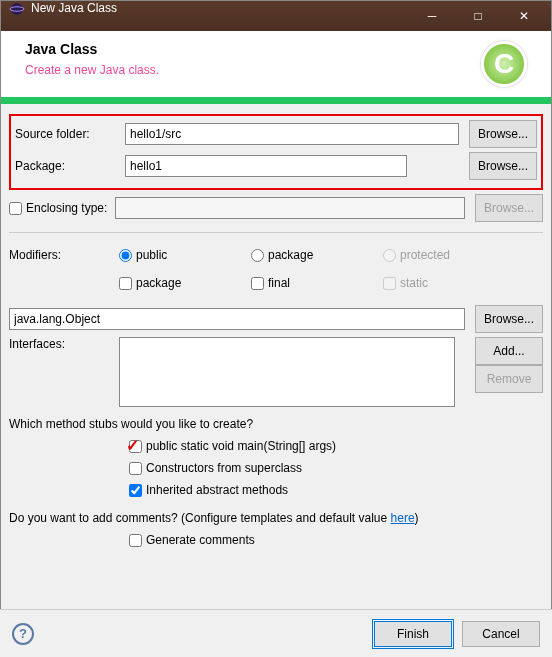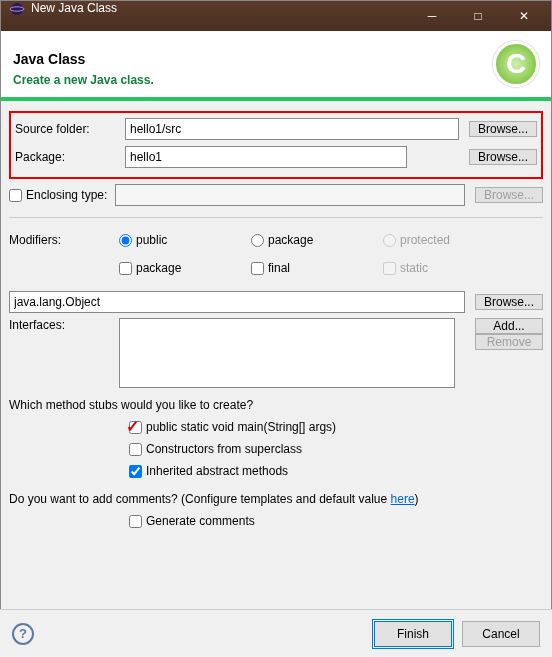--- a/index.html
+++ b/index.html
@@ -1,31 +1,31 @@
 <!DOCTYPE html>
 <html><head>
 <meta charset="utf-8">
 <style>
 * { box-sizing: border-box; margin: 0; padding: 0; font-family: "Segoe UI", Tahoma, sans-serif; font-size: 12px; }
 body { width: 552px; height: 657px; background: #f0f0f0; border: 1px solid #888; }
 .titlebar { height: 30px; background: linear-gradient(#5a3a2a, #4a2f22); color: #fff; display: flex; align-items: flex-start; padding: 0 4px 0 8px; }
 .titlebar .icon { width: 16px; height: 16px; margin-right: 6px; }
 .titlebar .title { flex: 1; font-size: 12px; }
 .titlebar .winbtn { width: 46px; height: 30px; display: flex; align-items: center; justify-content: center; color: #fff; }
-.header { background: #fff; padding: 10px 12px; border-bottom: 4px solid #22c55e; display: flex; align-items: flex-end; }
+.header { background: #fff; padding: 10px 24px; border-bottom: 7px solid #22c55e; display: flex; }
 .header-text { flex: 1; }
 .header h1 { font-size: 14px; font-weight: bold; margin-bottom: 6px; }
-.header p { color: #15803d; font-weight: bold; }
+.header p { color: #ec4899; }
 .content { padding: 10px 8px 6px 8px; }
 .row { display: flex; align-items: center; margin-bottom: 4px; min-height: 24px; }
 .row label { width: 110px; }
 .row .field { flex: 1; }
 .txt { width: 100%; height: 22px; border: 1px solid #888; padding: 0 4px; background: #fff; font-size: 12px; }
 .txt[disabled] { background: #f6f6f6; color: #999; }
-.btn { width: 68px; height: 16px; margin-left: 10px; background: #e1e1e1; border: 1px solid #adadad; }
+.btn { width: 68px; height: 28px; margin-left: 10px; background: #e1e1e1; border: 1px solid #adadad; }
 .btn:disabled { color: #a0a0a0; }
 .chk { margin-right: 4px; vertical-align: middle; }
 .sep { height: 1px; border-top: 1px solid #ccc; margin: 10px 0; }
 .box-red { border: 2px solid #e60000; padding: 4px; margin-bottom: 4px; }
 .box-yellow { border: 3px solid #ffe400; padding: 2px; }
 .mod-row { display: flex; align-items: center; flex-wrap: wrap; gap: 0 8px; }
 .mod-row label { display: flex; align-items: center; margin-right: 14px; white-space: nowrap; }
 .disabled-lbl { color: #a0a0a0; }
 .listbox { flex: 1; height: 70px; border: 1px solid #888; background: #fff; }
 .side-btns { display: flex; flex-direction: column; gap: 0; margin-left: 10px; }

